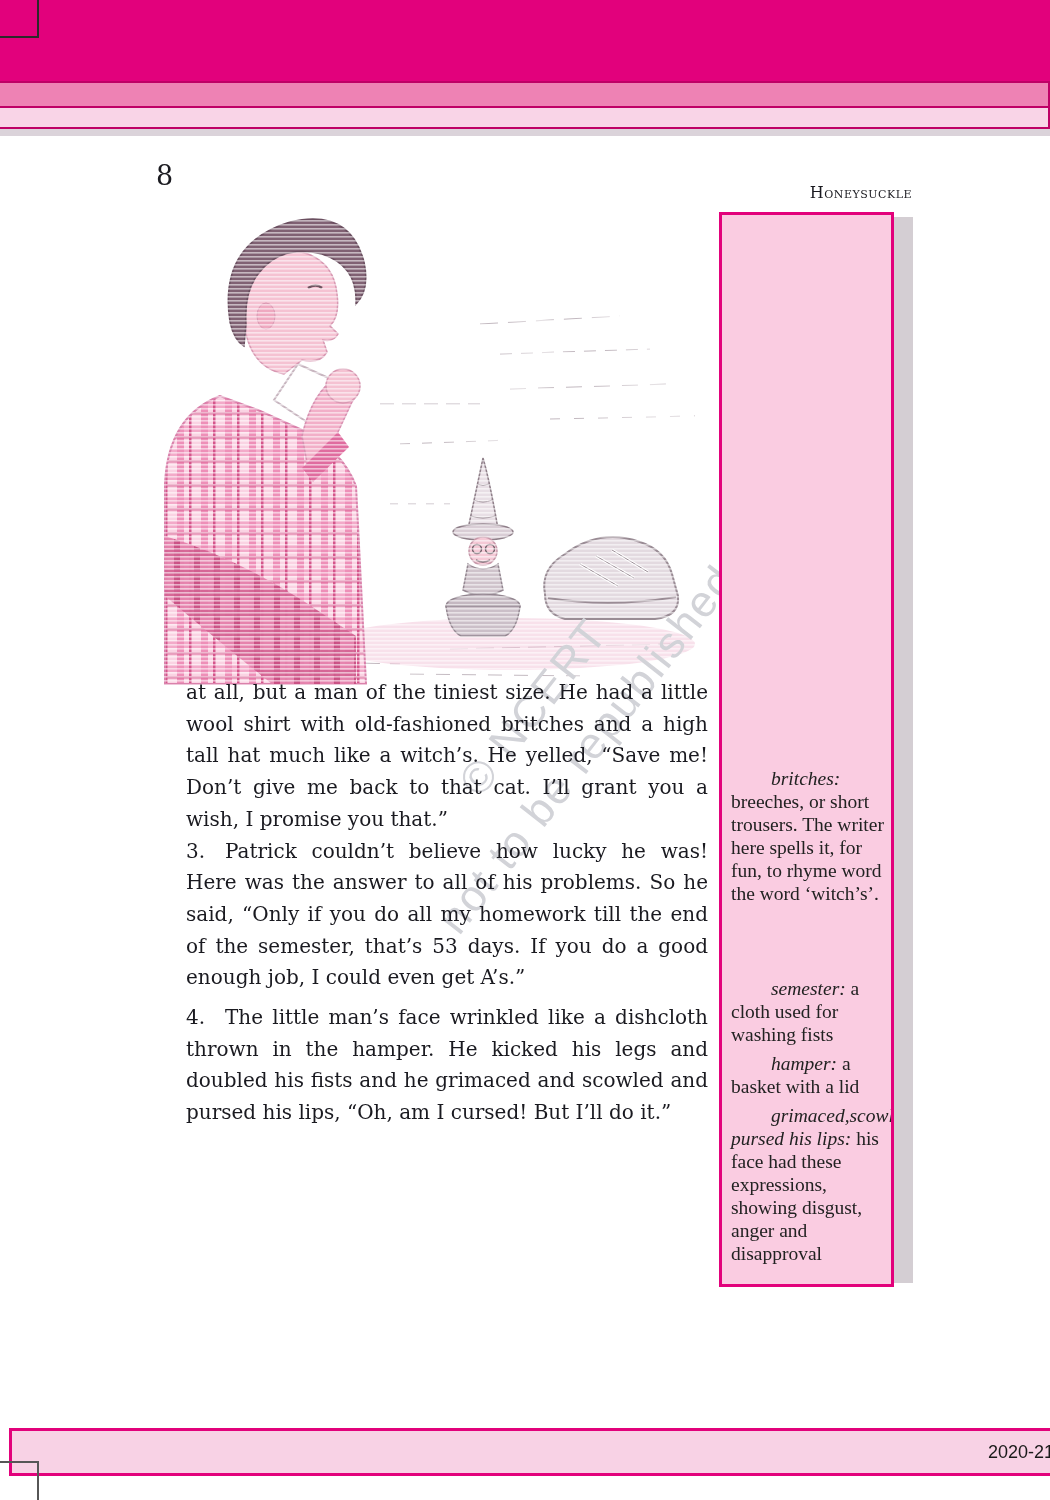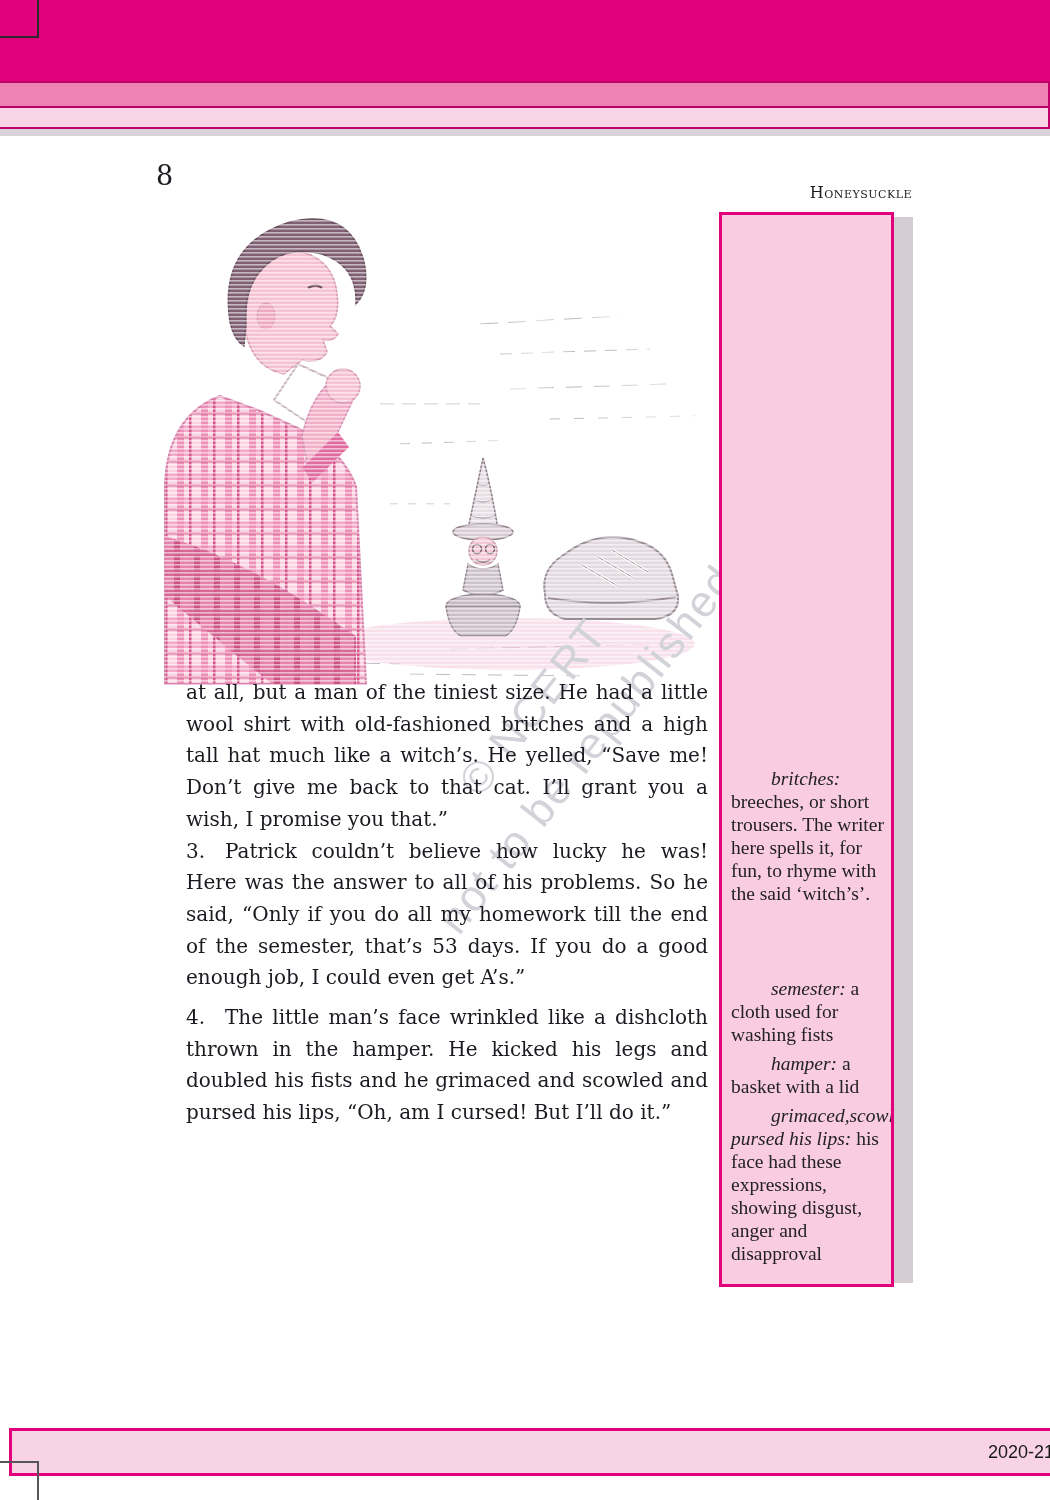--- a/index.html
+++ b/index.html
@@ -175,21 +175,21 @@
     </div>
     <div class="para indent gap">
       <span class="num">4.</span>
       <span>The little man’s face wrinkled like a dishcloth thrown in the hamper. He kicked his legs and doubled his fists and he grimaced and scowled and pursed his lips, “Oh, am I cursed! But I’ll do it.”</span>
     </div>
   </div>
 
   <div class="sidebar-shadow"></div>
   <div class="sidebar">
     <div class="gloss g1">
-      <span class="term">britches:</span><span> breeches, or short trousers. The writer here spells it, for fun, to rhyme with the said ‘witch’s’.</span>
+      <span class="term">britches:</span><span> breeches, or short trousers. The writer here spells it, for fun, to rhyme word the word ‘witch’s’.</span>
     </div>
     <div class="gloss g2">
       <span class="term">semester:</span><span> a cloth used for washing fists</span>
     </div>
     <div class="gloss g3">
       <span class="term">hamper:</span><span> a basket with a lid</span>
     </div>
     <div class="gloss g4">
       <span class="term">grimaced,scowled, pursed his lips:</span><span> his face had these expressions, showing disgust, anger and disapproval</span>
     </div>

